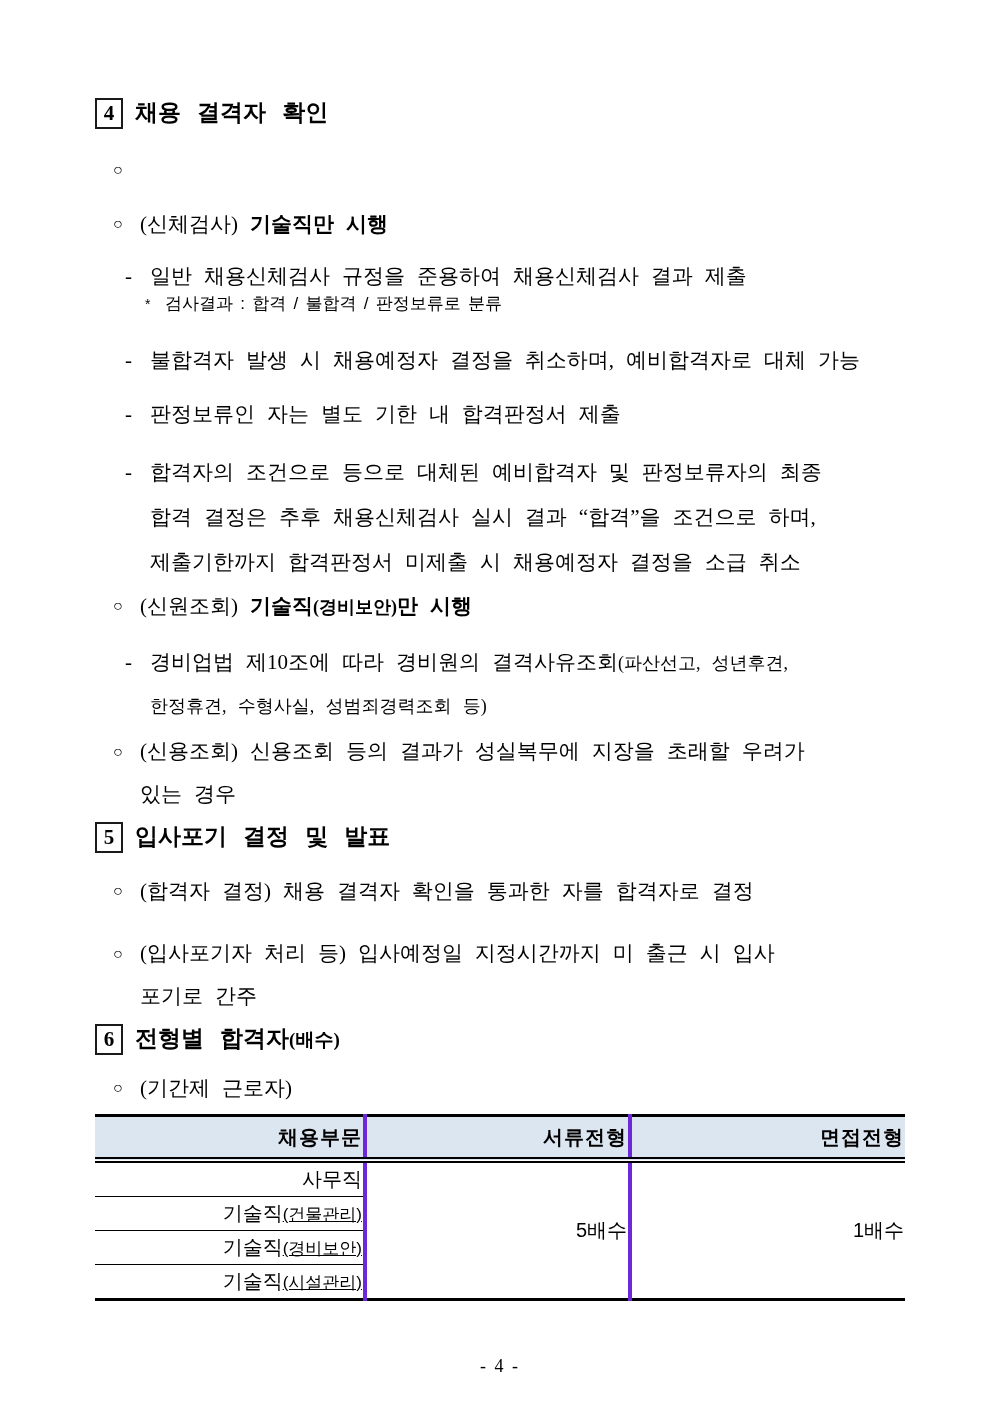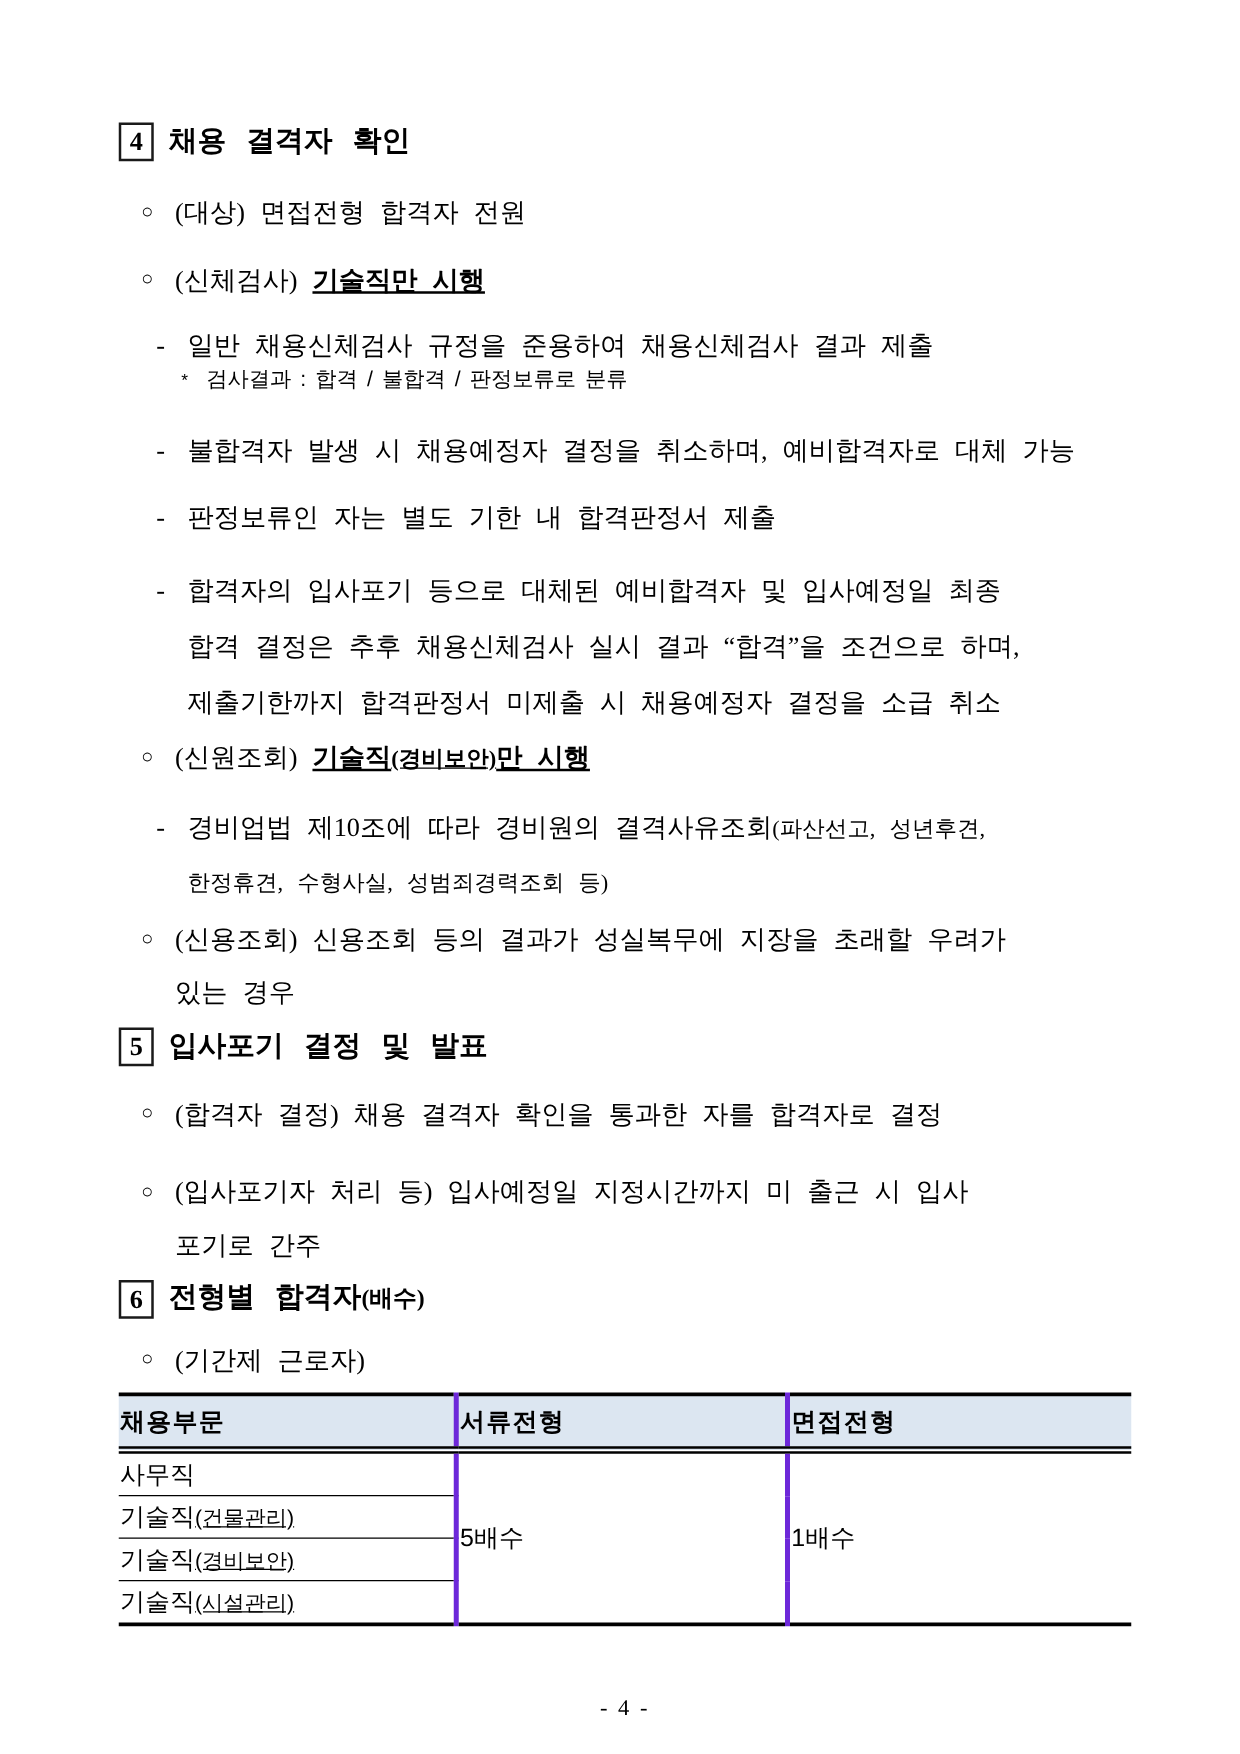--- a/index.html
+++ b/index.html
@@ -44,30 +44,30 @@
     padding-left:50px;
     font-family:"Liberation Sans","DejaVu Sans",sans-serif;
     font-size:17px; line-height:24px;
     word-spacing:0.15em;
   }
   .note .marker { width:20px; font-size:14px; }
   .lh43 { line-height:43px; }
   .lh45 { line-height:45px; }
   .tline { display:block; white-space:nowrap; }
   .small { font-size:18px; }
-  b { font-weight:bold;text-decoration:underline; }
+  b { font-weight:bold; }
 
   .doc-table {
     border-collapse:collapse;
     width:810px;
     table-layout:fixed;
     border-top:3px solid #000;
     border-bottom:3px solid #000;
     font-family:"Liberation Sans","DejaVu Sans",sans-serif;
-    text-align:left;
+    text-align:right;
   }
   .doc-table th {
     background:#dce6f1;
     height:38px;
     font-size:20px; font-weight:bold;
     letter-spacing:1px;
     border-bottom:6px double #000;
   }
   .doc-table td { height:31px; font-size:20px; }
   .doc-table td.cat { border-bottom:1px solid #000; }
@@ -86,21 +86,20 @@
 
 <div class="page">
 
   <div class="heading" style="margin-bottom:28px">
     <span class="numbox">4</span>
     <span>채용 결격자 확인</span>
   </div>
 
   <div class="line bullet" style="margin-bottom:26px">
     <span class="marker">○</span>
-    <span class="text">(대상) 면접전형 합격자 전원</span>
   </div>
 
   <div class="line bullet" style="margin-bottom:24px">
     <span class="marker">○</span>
     <span class="text"><span>(신체검사) </span><b>기술직만 시행</b></span>
   </div>
 
   <div class="line dash" style="margin-bottom:2px">
     <span class="marker">-</span>
     <span class="text">일반 채용신체검사 규정을 준용하여 채용신체검사 결과 제출</span>
@@ -117,21 +116,21 @@
   </div>
 
   <div class="line dash" style="margin-bottom:22px">
     <span class="marker">-</span>
     <span class="text">판정보류인 자는 별도 기한 내 합격판정서 제출</span>
   </div>
 
   <div class="line dash lh45" style="margin-bottom:7px">
     <span class="marker">-</span>
     <span class="text">
-      <span class="tline">합격자의 입사포기 등으로 대체된 예비합격자 및 입사예정일 최종</span>
+      <span class="tline">합격자의 조건으로 등으로 대체된 예비합격자 및 판정보류자의 최종</span>
       <span class="tline">합격 결정은 추후 채용신체검사 실시 결과 “합격”을 조건으로 하며,</span>
       <span class="tline">제출기한까지 합격판정서 미제출 시 채용예정자 결정을 소급 취소</span>
     </span>
   </div>
 
   <div class="line bullet" style="margin-bottom:20px">
     <span class="marker">○</span>
     <span class="text"><span>(신원조회) </span><b>기술직</b><b class="small">(경비보안)</b><b>만 시행</b></span>
   </div>
 

